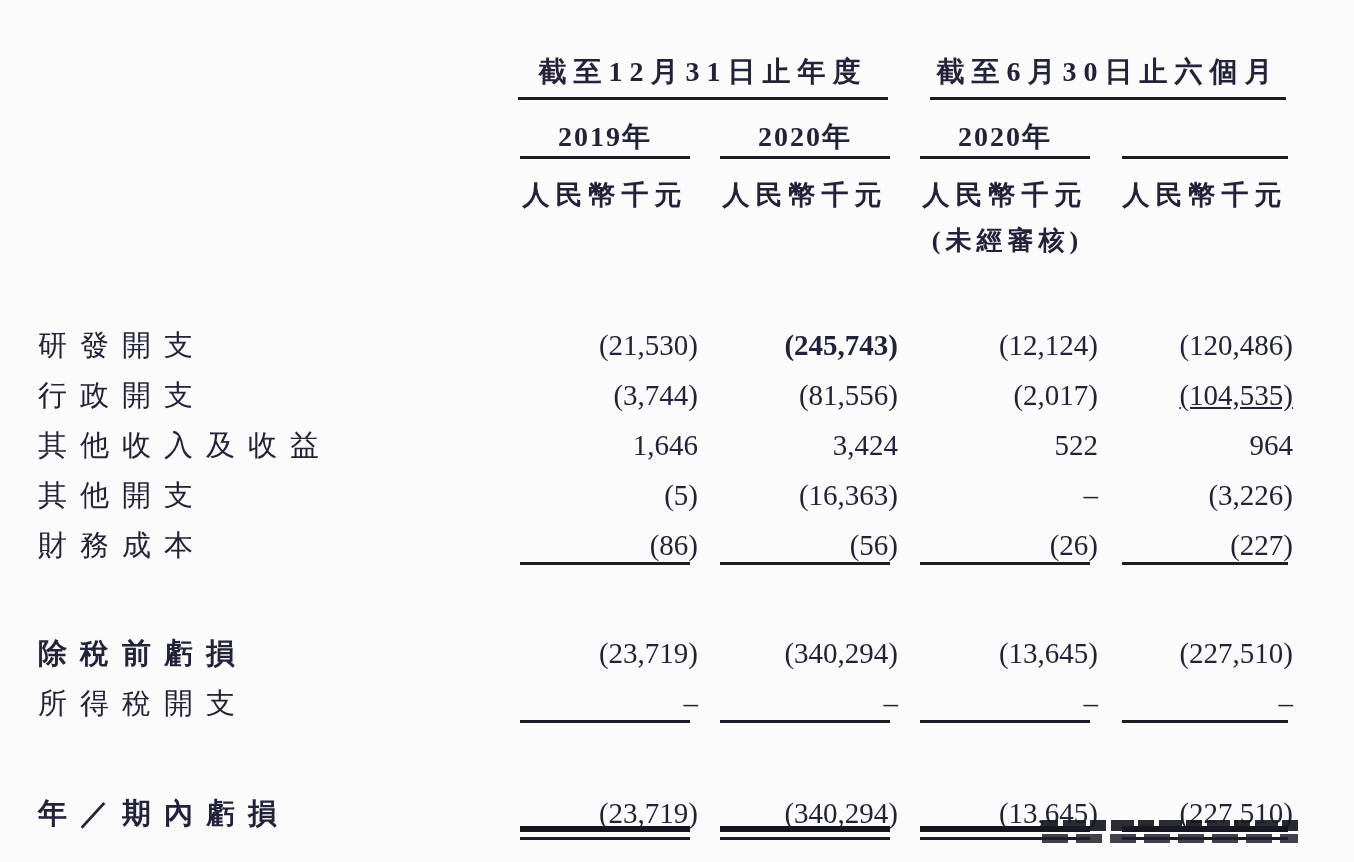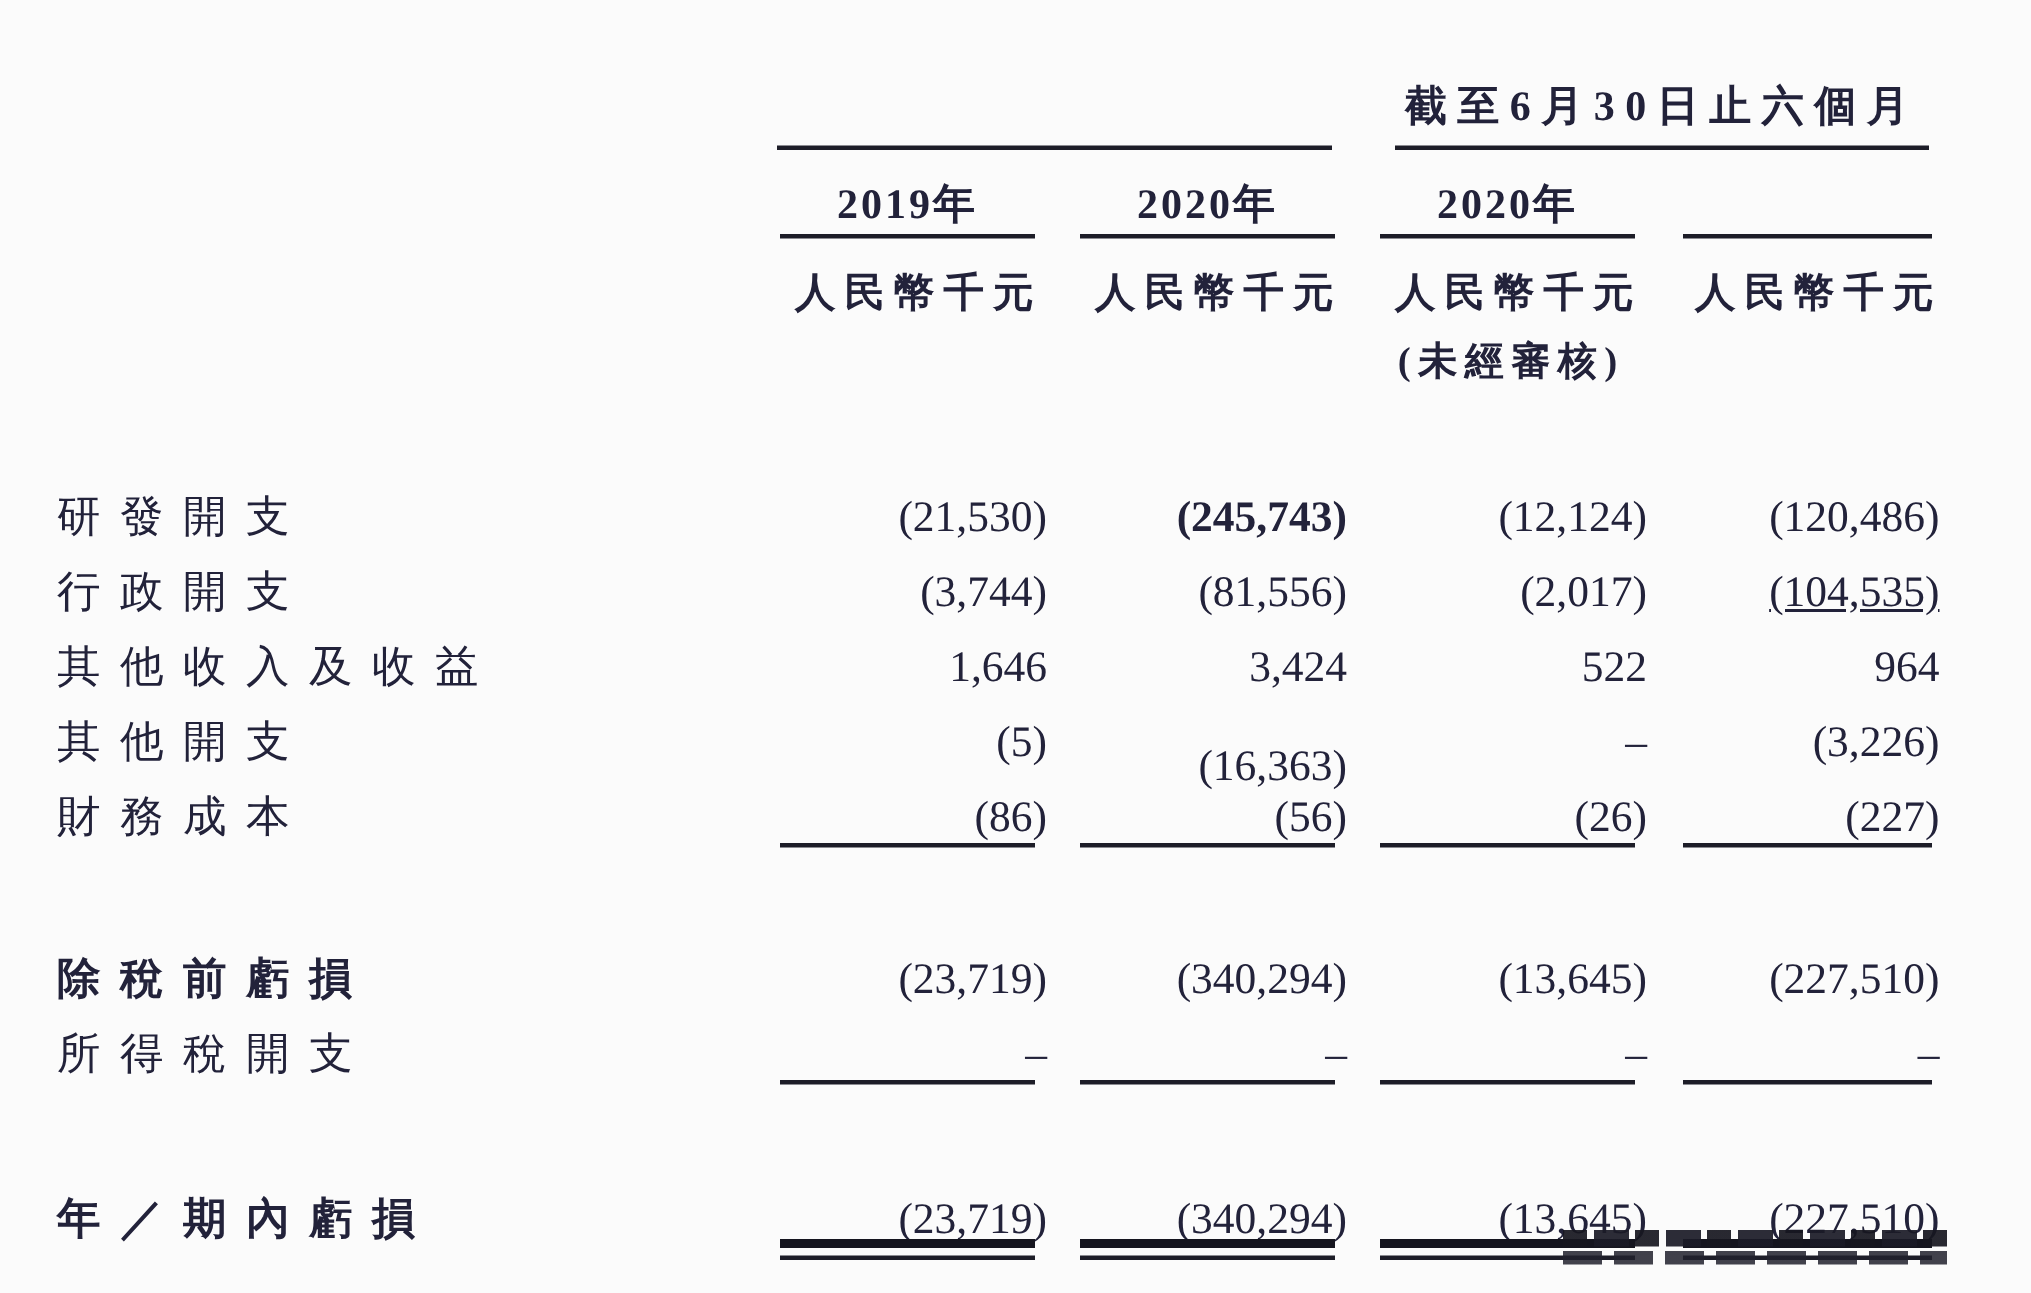--- a/index.html
+++ b/index.html
@@ -8,21 +8,21 @@
     width:1354px; height:862px;
     background:#fbfbfb;
     font-family:"Liberation Serif","DejaVu Serif",serif;
     color:#22223a;
     overflow:hidden;
   }
   .abs { position:absolute; }
   .cjk { letter-spacing:13px; font-size:29px; line-height:34px; white-space:nowrap; }
   .hdr { font-weight:bold; letter-spacing:7px; font-size:28px; line-height:34px; white-space:nowrap; }
   .yr  { font-weight:bold; letter-spacing:2px; font-size:28px; line-height:34px; text-align:center; }
-  .unit{ font-weight:bold; letter-spacing:6px; font-size:27px; line-height:34px; text-align:right; white-space:nowrap; }
+  .unit{ font-weight:bold; letter-spacing:6px; font-size:27px; line-height:34px; text-align:center; white-space:nowrap; }
   .note{ font-weight:bold; letter-spacing:5px; font-size:26px; line-height:34px; text-align:center; white-space:nowrap; }
   .num { font-size:29px; line-height:34px; width:200px; text-align:right; white-space:nowrap; }
   .lbl { left:38px; }
   .bold{ font-weight:bold; }
   .rule      { background:#1d1d28; height:3px; }
   .rule-thick{ background:#15151f; height:6px; }
   .rule-thin { background:#1d1d28; height:3px; }
   .center { text-align:center; }
   
   .wm {
@@ -40,20 +40,21 @@
         #20202c 0px, #20202c 26px,
         rgba(32,32,44,0) 26px, rgba(32,32,44,0) 34px);
     opacity:.85;
   }
 </style>
 </head>
 <body>
 
 <div class="sheet">
 
+  <div class="abs hdr center" style="left:518px; top:55px; width:370px;">截至12月31日止年度</div>
   <div class="abs hdr center" style="left:930px; top:55px; width:356px;">截至6月30日止六個月</div>
   <div class="abs rule" style="left:518px; top:97px; width:370px;"></div>
   <div class="abs rule" style="left:930px; top:97px; width:356px;"></div>
 
   <div class="abs yr" style="left:520px; top:120px; width:170px;">2019年</div>
   <div class="abs yr" style="left:720px; top:120px; width:170px;">2020年</div>
   <div class="abs yr" style="left:920px; top:120px; width:170px;">2020年</div>
   <div class="abs rule" style="left:520px; top:156px; width:170px;"></div>
   <div class="abs rule" style="left:720px; top:156px; width:170px;"></div>
   <div class="abs rule" style="left:920px; top:156px; width:170px;"></div>
@@ -86,21 +87,21 @@
     <div class="abs cjk lbl" style="top:428px;">其他收入及收益</div>
     <div class="abs num" style="left:498px; top:428px;">1,646</div>
     <div class="abs num" style="left:698px; top:428px;">3,424</div>
     <div class="abs num" style="left:898px; top:428px;">522</div>
     <div class="abs num" style="left:1093px; top:428px;">964</div>
   </div>
 
   <div>
     <div class="abs cjk lbl" style="top:478px;text-align:center;">其他開支</div>
     <div class="abs num" style="left:498px; top:478px;">(5)</div>
-    <div class="abs num" style="left:698px; top:478px;margin-top:16px;">(16,363)</div>
+    <div class="abs num" style="left:698px; top:478px;">(16,363)</div>
     <div class="abs num" style="left:898px; top:478px;">–</div>
     <div class="abs num" style="left:1093px; top:478px;">(3,226)</div>
   </div>
 
   <div>
     <div class="abs cjk lbl" style="top:528px;">財務成本</div>
     <div class="abs num" style="left:498px; top:528px;">(86)</div>
     <div class="abs num" style="left:698px; top:528px;">(56)</div>
     <div class="abs num" style="left:898px; top:528px;">(26)</div>
     <div class="abs num" style="left:1093px; top:528px;">(227)</div>

